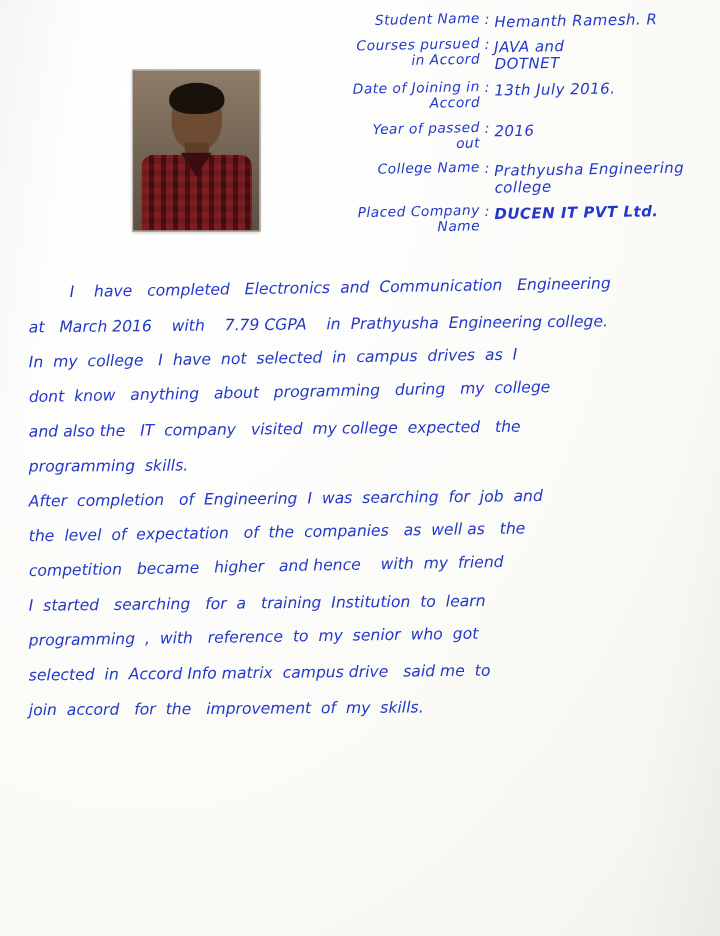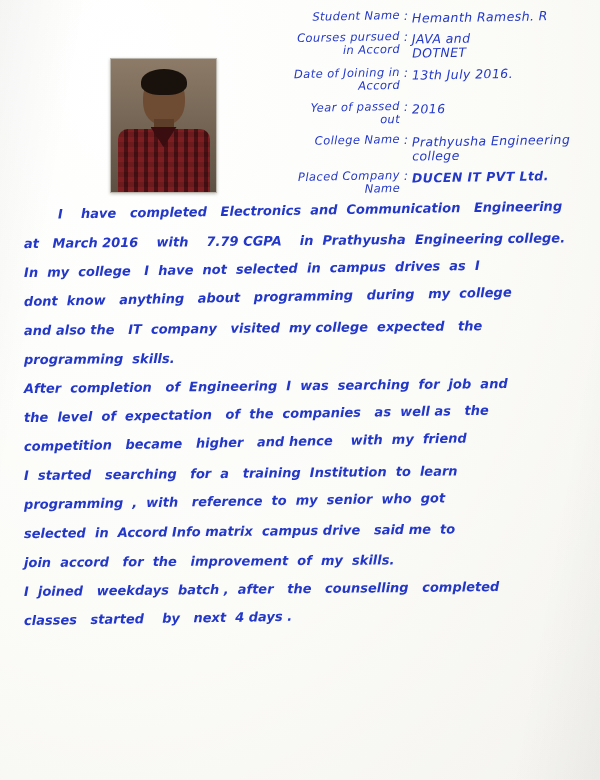--- a/index.html
+++ b/index.html
@@ -137,23 +137,22 @@
     transform: rotate(-1deg);
     white-space: pre-line;
   }
   .field-value.strong {
     font-weight: bold;
   }
 
   .body-text {
     position: absolute;
     left: 24px;
-    top: 208px;
+    top: 238px;
     width: 560px;
-    font-weight: bold;
   }
   .para {
     margin-bottom: 14px;
   }
   .line {
     font-size: 13px;
     line-height: 1;
     margin-bottom: 16px;
     white-space: pre;
     color: #2338c8;
@@ -235,20 +234,16 @@
     <div class="para">
       <div class="line r2">After  completion   of  Engineering  I  was  searching  for  job  and</div>
       <div class="line r1">the  level  of  expectation   of  the  companies   as  well as   the</div>
       <div class="line r3">competition   became   higher   and hence    with  my  friend</div>
       <div class="line r2">I  started   searching   for  a   training  Institution  to  learn</div>
       <div class="line r1">programming  ,  with   reference  to  my  senior  who  got</div>
       <div class="line r2">selected  in  Accord Info matrix  campus drive   said me  to</div>
       <div class="line r4">join  accord   for  the   improvement  of  my  skills.</div>
     </div>
 
-    <div class="para">
-      <div class="line r2">I  joined   weekdays  batch ,  after   the   counselling   completed</div>
-      <div class="line r1">classes   started    by   next  4 days .</div>
-    </div>
 
   </div>
 
 </div>
 
 </body></html>

